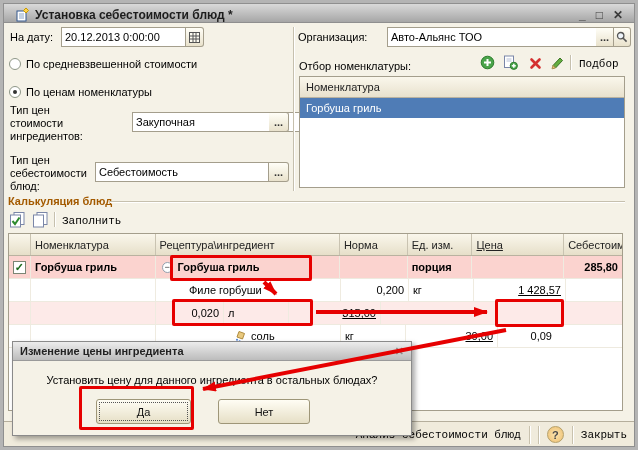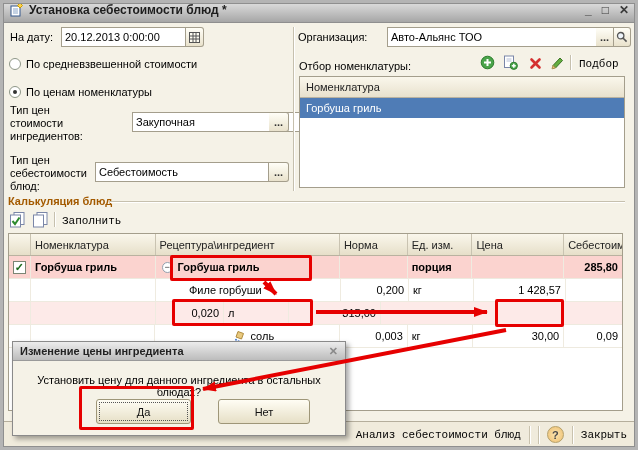--- a/index.html
+++ b/index.html
@@ -2,22 +2,22 @@
 <html><head>
 <meta charset="utf-8">
 <style>
   html,body{margin:0;padding:0;background:#d8d4c8;}
   *{box-sizing:border-box;}
   .screen{position:relative;width:638px;height:450px;background:#f5f2e7;
     font-family:"Liberation Sans",sans-serif;font-size:11px;color:#000;overflow:hidden;}
   .frame{position:absolute;inset:0;border:3px solid #b4b4b4;box-shadow:inset 0 0 0 1px #8f8f8f;z-index:70;pointer-events:none;}
   
   .titlebar{position:absolute;left:3px;top:3px;right:3px;height:20px;
-    background:linear-gradient(#dcdcdc,#a6a6a6);display:flex;align-items:flex-start;
-    border-bottom:1px solid #8f8f8f;padding:0 6px;z-index:5;}
+    background:linear-gradient(#dcdcdc,#a6a6a6);display:flex;align-items:flex-end;
+    border-bottom:1px solid #8f8f8f;padding:0 12px;z-index:5;}
   .tb-title{font-weight:bold;font-size:12px;color:#1d1d1d;margin-left:6px;flex:1;
     white-space:nowrap;overflow:hidden;}
   .tb-ctl{display:flex;gap:10px;font-weight:bold;color:#3a3a3a;font-size:12px;}
   .tb-ctl span{cursor:default;line-height:14px;}
   
   .lbl{position:absolute;white-space:nowrap;}
   .input{position:absolute;display:flex;align-items:center;height:20px;background:#fff;
     border:1px solid #a49e8c;padding:0 3px;white-space:nowrap;overflow:hidden;}
   .side-btn{position:absolute;height:20px;display:flex;align-items:center;justify-content:center;
     background:linear-gradient(#fffef7,#e9e2cc);border:1px solid #a49e8c;border-left:none;
@@ -48,39 +48,39 @@
   .th{display:flex;align-items:center;padding:0 4px;border-right:1px solid #c9c3b1;color:#222;
     white-space:nowrap;overflow:hidden;}
   .trow{display:flex;height:23px;border-bottom:1px solid #eeeadf;}
   .td{display:flex;align-items:center;padding:0 4px;border-right:1px solid #efebe0;
     white-space:nowrap;overflow:hidden;}
   .c0{width:22px;justify-content:center;}
   .c1{width:125px;}
   .c2{width:185px;}
   .c3{width:68px;justify-content:flex-end;}
   .c4{width:65px;}
-  .c5{width:92px;justify-content:flex-end;}
+  .c5{width:92px;justify-content:flex-end;text-decoration:underline;}
   .c6{width:58px;justify-content:flex-end;border-right:none;}
   .row-bold{background:#fbd3cf;font-weight:bold;}
   .row-cur{background:#fdeae8;}
   .cb{width:13px;height:13px;background:#fff;border:1px solid #7b8574;display:flex;
     align-items:center;justify-content:center;font-size:11px;color:#1d6b1d;font-weight:bold;line-height:11px;}
   .expander{width:11px;height:11px;border-radius:50%;border:1px solid #93a0ae;background:#fff;
     display:inline-flex;align-items:center;justify-content:center;font-size:9px;color:#333;
     margin-right:5px;flex:none;font-weight:normal;}
   
   .footer{position:absolute;left:3px;right:3px;top:421px;height:26px;background:#f0ebdc;
     border-top:1px solid #b5ae9c;display:flex;align-items:center;justify-content:flex-end;
     gap:8px;padding:0 8px;z-index:10;}
   .fsep{width:1px;height:18px;background:#c9c2ae;box-shadow:1px 0 0 #fff;}
   .help-circle{width:17px;height:17px;border-radius:50%;background:radial-gradient(#fbe3ae,#edbf70);
     border:1px solid #b5a06a;display:flex;align-items:center;justify-content:center;
     color:#4a4a4a;font-weight:bold;font-size:11px;}
   
-  .dialog{position:absolute;left:12px;top:341px;width:334px;height:95px;background:#f5f2e7;
+  .dialog{position:absolute;left:12px;top:341px;width:400px;height:95px;background:#f5f2e7;
     border:1px solid #8a8a8a;box-shadow:3px 3px 5px rgba(0,0,0,.35);z-index:30;}
   .dlg-title{height:19px;background:linear-gradient(#ececec,#bcbcbc);border-bottom:1px solid #9a9a9a;
     display:flex;align-items:center;padding:0 7px;font-weight:bold;color:#222;}
   .dlg-close{margin-left:auto;color:#8a8a8a;font-weight:bold;font-size:11px;}
   .dlg-msg{position:absolute;left:6px;right:6px;top:32px;text-align:center;}
   .dlg-btn{position:absolute;top:57px;height:25px;background:linear-gradient(#fffdf4,#e6dfc6);
     border:1px solid #9e9678;border-radius:3px;display:flex;align-items:center;justify-content:center;
     color:#111;cursor:default;}
   .dlg-btn.focused{outline:1px dotted #555;outline-offset:-4px;}
   
@@ -273,21 +273,20 @@
         <span style="display:inline-flex;margin-right:4px;">
           <svg width="13" height="13" viewBox="0 0 13 13">
             <path d="M5,1.5 L10.5,3.5 L8.5,9 L3,7 Z" fill="#e9c97e" stroke="#b08c3e"></path>
             <circle cx="3" cy="9.8" r="1" fill="#4a7fd4"></circle>
             <circle cx="5.6" cy="11.3" r="1" fill="#4a7fd4"></circle>
             <circle cx="2.6" cy="12" r="0.9" fill="#4a7fd4"></circle>
           </svg>
         </span>
         <span>соль</span>
       </div>
-      <div class="td c3">0,003</div>
       <div class="td c4">кг</div>
       <div class="td c5">30,00</div>
       <div class="td c6">0,09</div>
     </div>
   </div>
 
   <div class="footer">
     <span class="flat-btn">Анализ себестоимости блюд</span>
     <span class="fsep"></span>
     <span class="fsep"></span>

